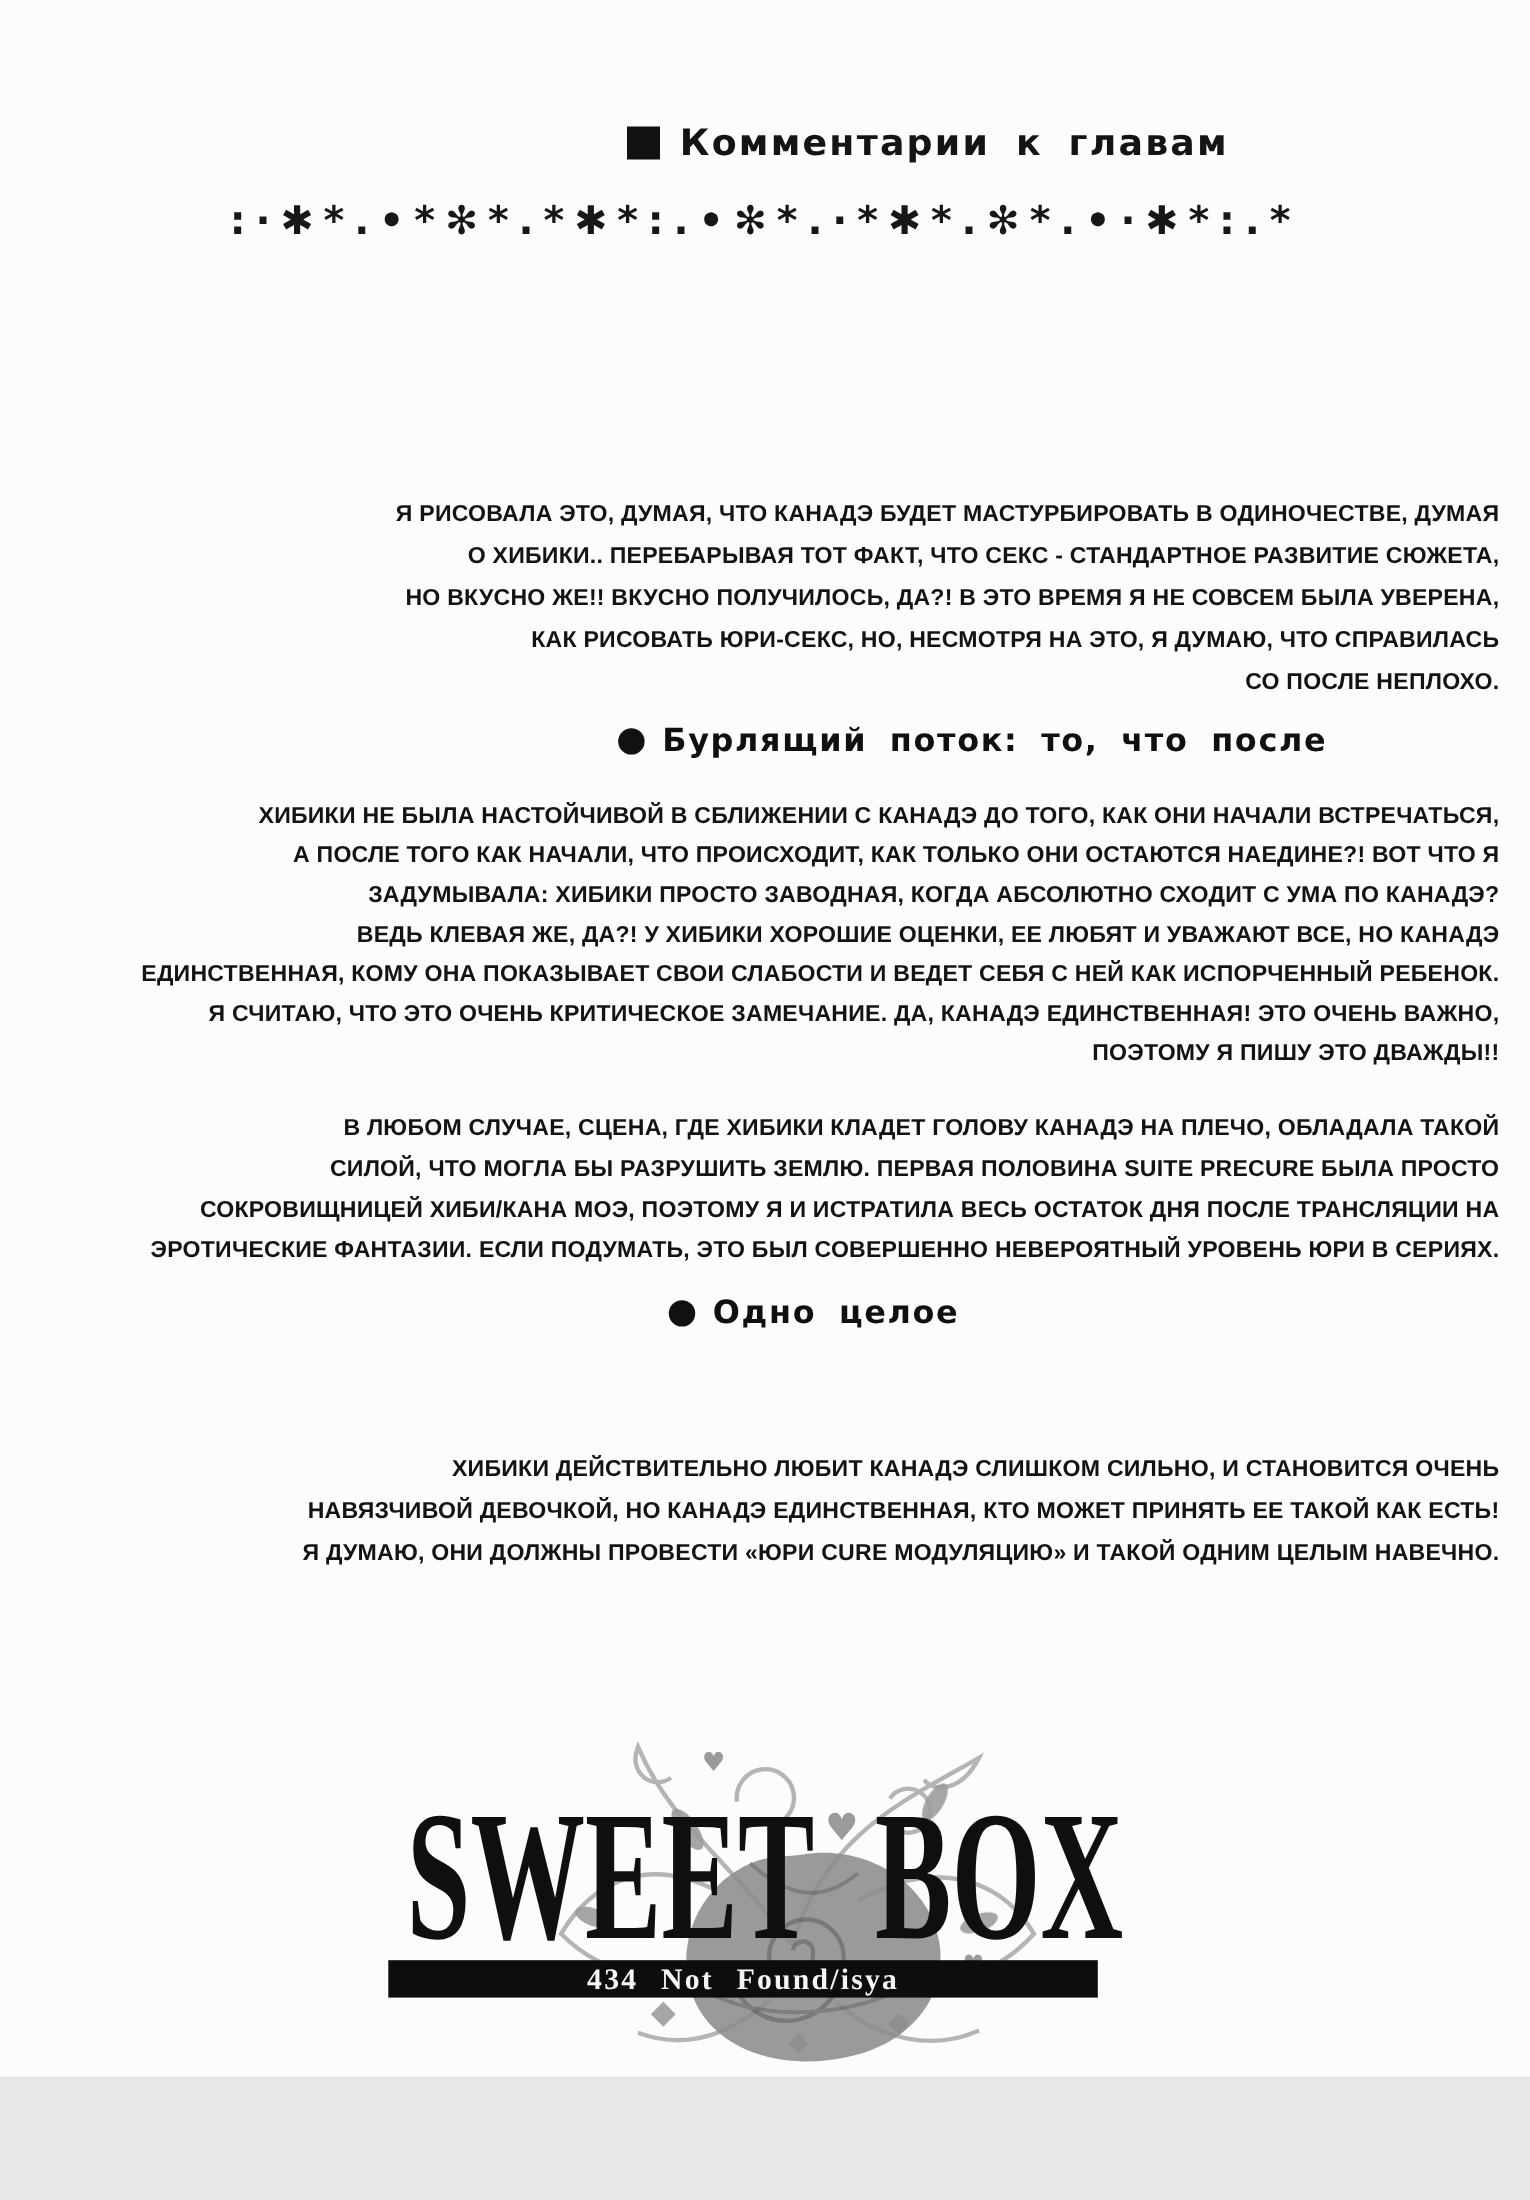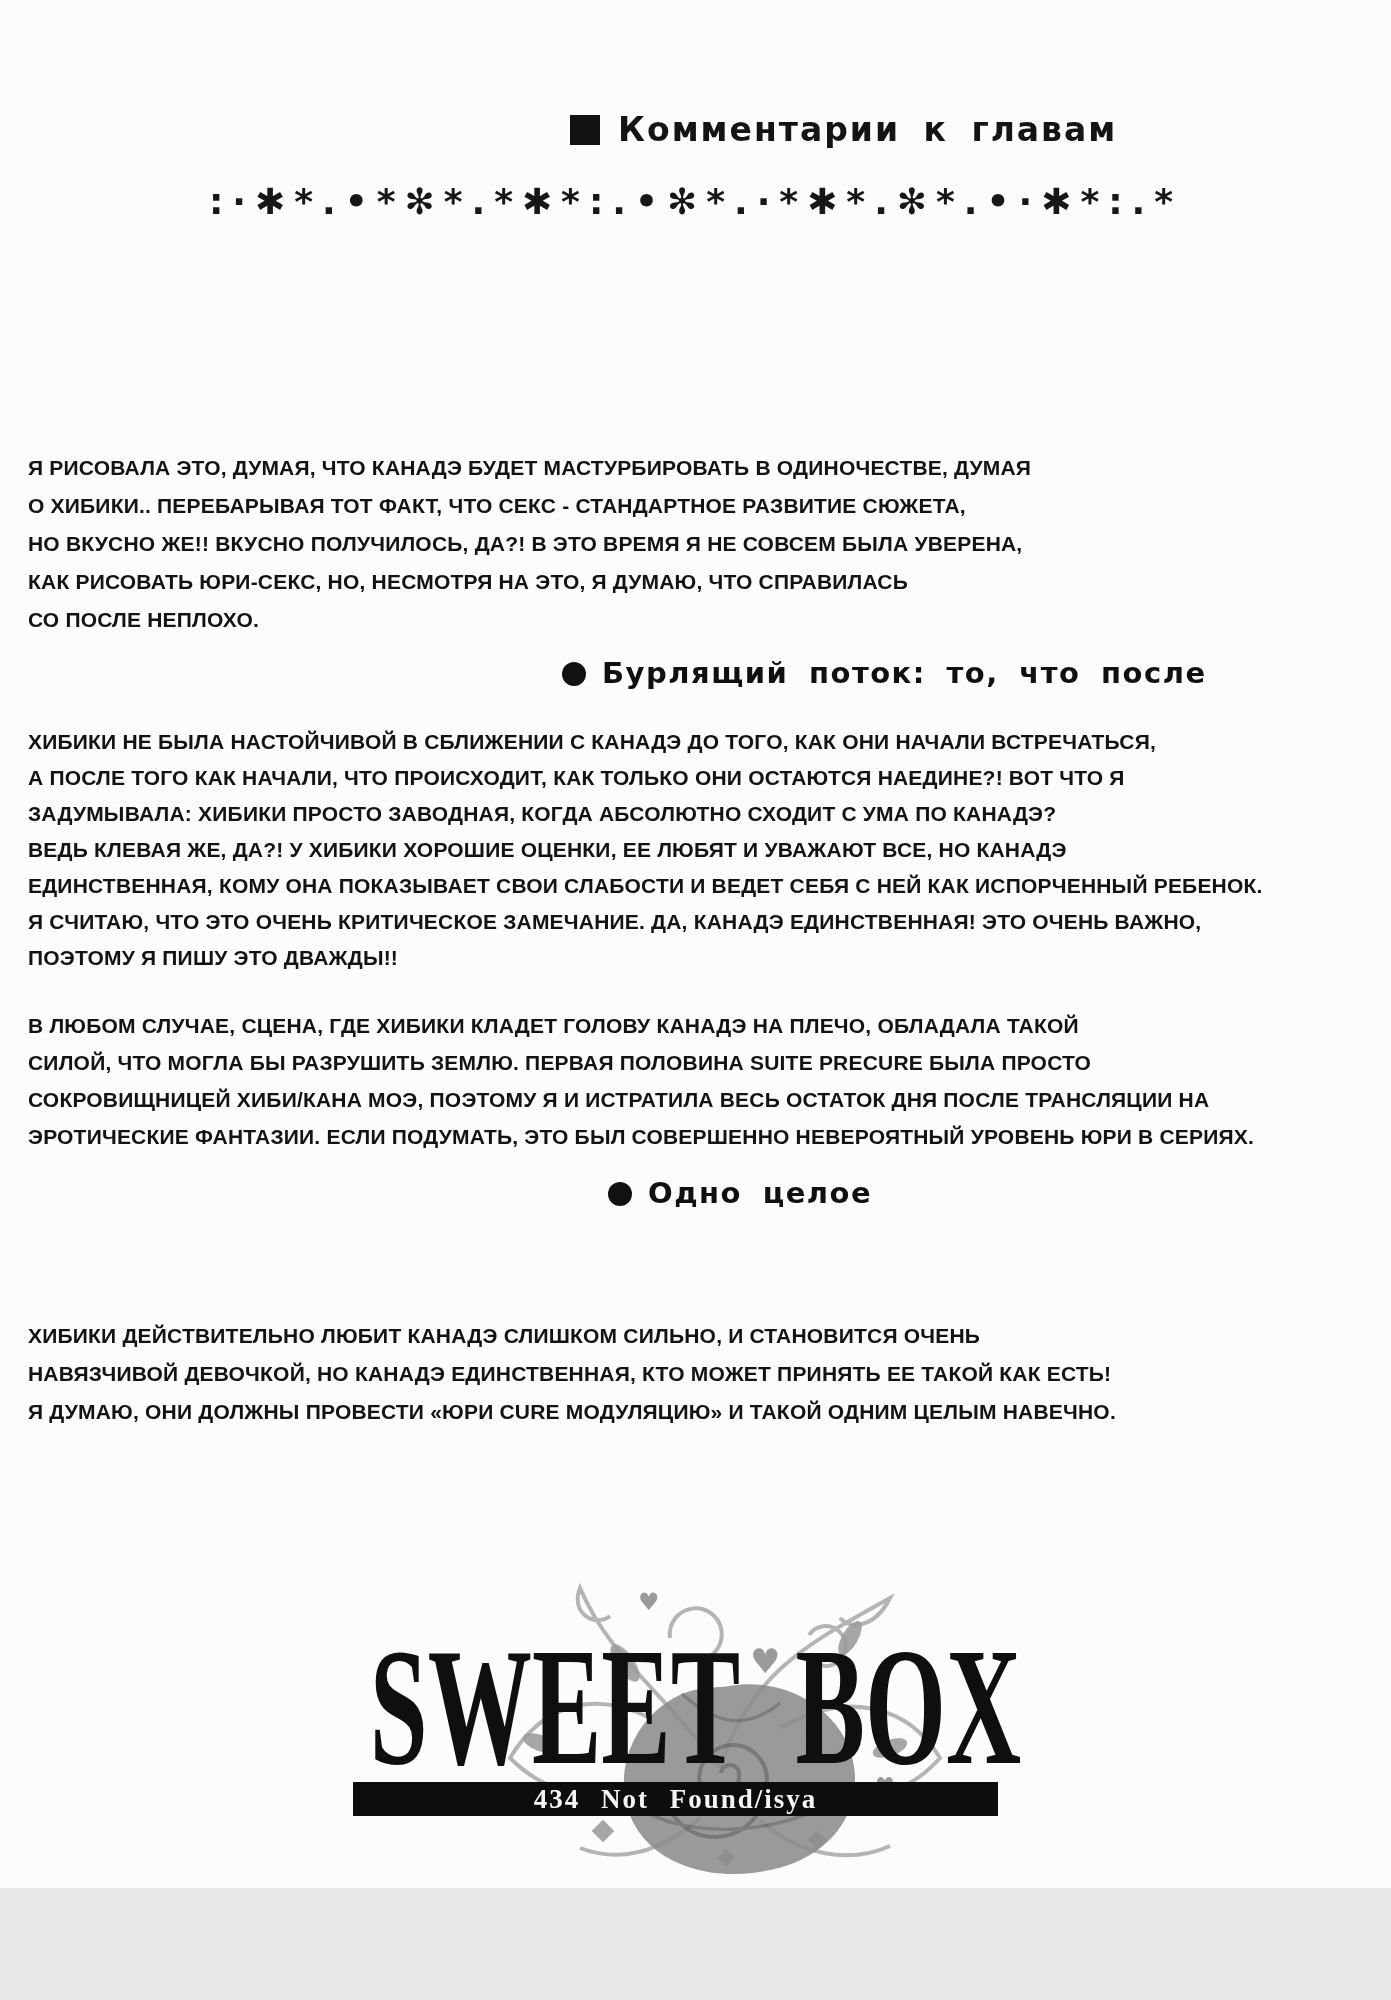--- a/index.html
+++ b/index.html
@@ -49,21 +49,21 @@
     font-weight:700;font-size:29px;line-height:1.1;
     letter-spacing:1.5px;word-spacing:9px;
     white-space:nowrap;color:#101010;
   }
   #h1{top:396px;left:598px;}
   #h2{top:658px;left:562px;}
   #h3{top:1178px;left:608px;}
   
   .para{
     position:absolute;left:28px;width:1335px;
-    text-align:left;
+    text-align:right;
     font-weight:700;font-size:21px;
     letter-spacing:0.2px;
     color:#131313;
   }
   .para .ln{white-space:nowrap;}
   #p1{top:449px;line-height:38px;}
   #p2{top:724px;line-height:36px;}
   #p3{top:1007px;line-height:37px;}
   #p4{top:1317px;line-height:38px;}
   

